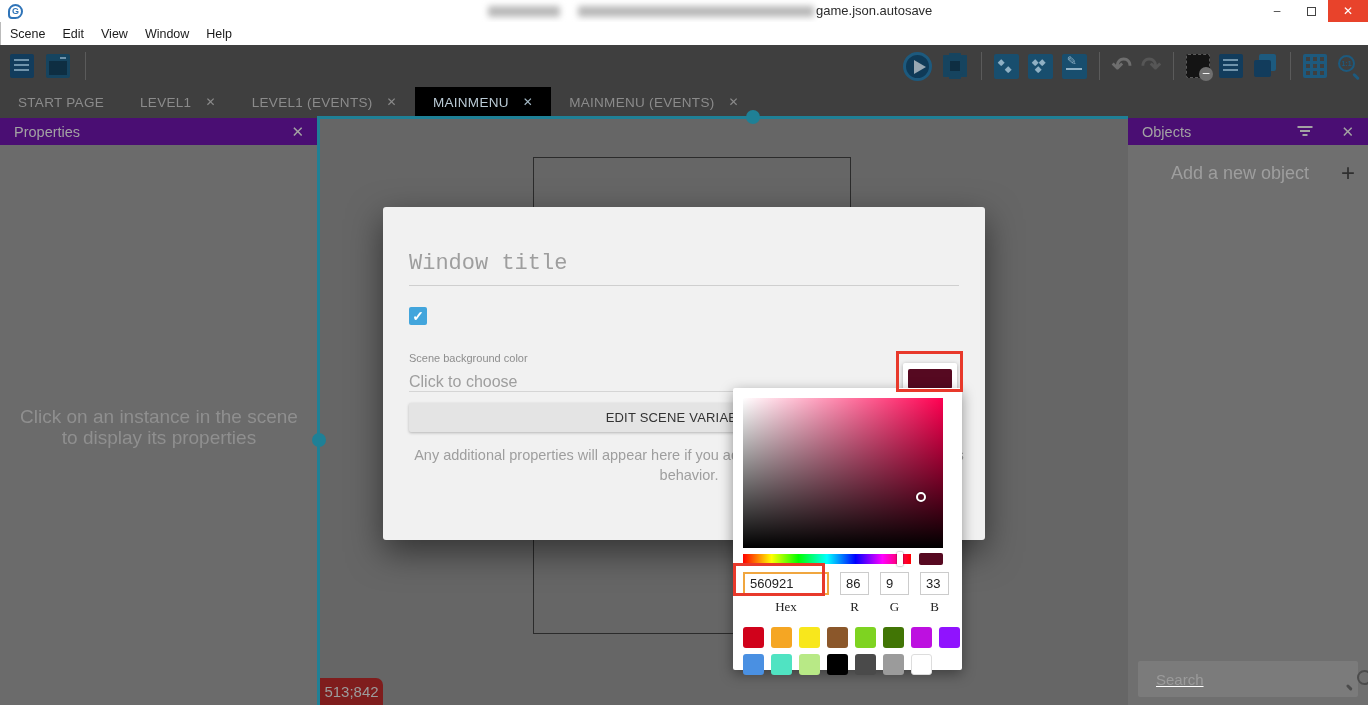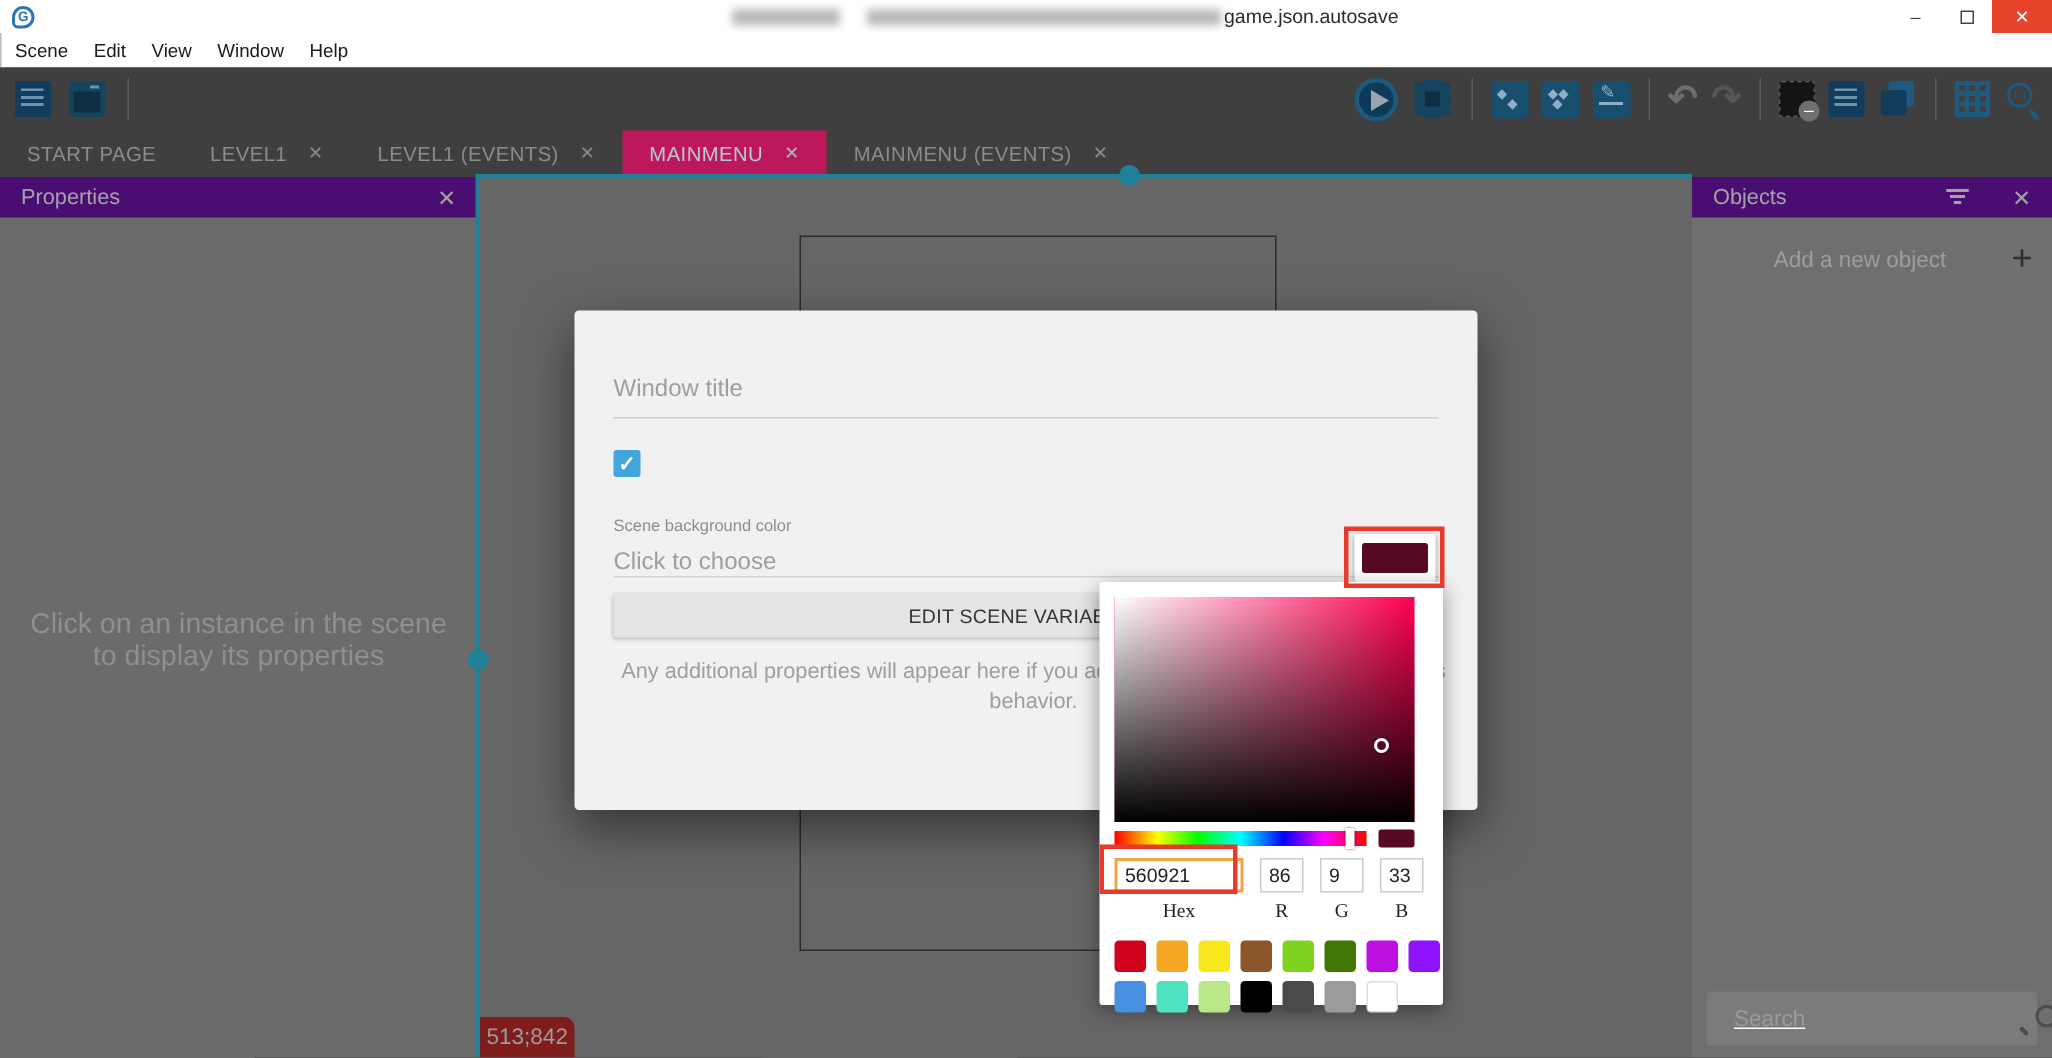--- a/index.html
+++ b/index.html
@@ -52,57 +52,57 @@
      background:repeating-linear-gradient(to right, #1d5a7e 0 3px, transparent 3px 7px),
                 repeating-linear-gradient(to bottom, #1d5a7e 0 3px, transparent 3px 7px); }
   .zoom11-icon { position:relative; width:26px; height:26px; }
   .zoom11-icon .lens { position:absolute; left:2px; top:2px; width:17px; height:17px; border:2.5px solid #1d5a7e; border-radius:50%; color:#1d5a7e; font-size:7px; font-weight:bold; display:flex; align-items:center; justify-content:center; }
   .zoom11-icon .handle { position:absolute; right:2px; bottom:1px; width:8px; height:3px; background:#1d5a7e; transform:rotate(45deg); border-radius:2px; }
 
   
   .tabbar { position:absolute; left:0; top:87px; width:1368px; height:30px; background:#3f3f3f; display:flex; align-items:stretch; }
   .tab { display:flex; align-items:center; gap:14px; padding:0 18px; font-size:13.5px; color:#8b8b8b; letter-spacing:.3px; }
   .tab .x { font-size:12px; color:#8b8b8b; }
-  .tab.active { background:#be185d; color:#b9c9d4;justify-content:space-between; }
+  .tab.active { background:#000000; color:#b9c9d4;justify-content:space-between; }
   .tab.active .x { color:#a5bac6; }
 
   
   .panel-hdr { height:27px; background:#4a0e73; display:flex; align-items:center; color:#a3a3a3; font-size:14.5px; }
   .panel-left { position:absolute; left:0; top:118px; width:318px; height:587px; background:#6b6b6b; }
   .panel-left .panel-hdr { padding:0 14px; }
   .hdr-x { margin-left:auto; font-size:15px; color:#a3a3a3; }
   .props-empty { position:absolute; left:16px; top:288px; width:286px; text-align:center; font-size:19px; line-height:21px; color:#8f8f8f; }
 
   .panel-right { position:absolute; left:1128px; top:118px; width:240px; height:587px; background:#6f6f6f; }
   .panel-right .panel-hdr { padding:0 14px; gap:28px; }
   .filter-icon { margin-left:auto; width:16px; height:12px; position:relative; }
   .filter-icon i { position:absolute; left:50%; transform:translateX(-50%); height:2px; background:#a3a3a3; }
   .filter-icon i:nth-child(1){ top:0; width:15px; } .filter-icon i:nth-child(2){ top:4px; width:10px; } .filter-icon i:nth-child(3){ top:8px; width:5px; }
   .add-row { display:flex; align-items:center; height:36px; margin-top:10px; }
-  .add-label { flex:1; text-align:center; color:#9e9e9e; font-size:15px; padding-left:24px; }
+  .add-label { flex:1; text-align:center; color:#9e9e9e; font-size:18px; padding-left:24px; }
   .plus-icon { width:40px; font-size:24px; color:#2f2f2f; text-align:center; font-weight:400; }
   .search-bar { position:absolute; left:10px; right:10px; bottom:8px; height:36px; background:#7b7b7b; border-radius:2px; display:flex; align-items:center; }
   .search-input { flex:1; border:none; outline:none; background:transparent; padding-left:18px; font-size:15px; color:#ffffff; font-family:"Liberation Sans",sans-serif;text-decoration:underline; }
   .search-input::placeholder { color:#9b9b9b; }
   .mag-icon { position:relative; width:22px; height:22px; margin-right:14px; }
   .mag-icon::before { content:""; position:absolute; left:2px; top:2px; width:11px; height:11px; border:2px solid #4c4c4c; border-radius:50%; }
   .mag-icon::after { content:""; position:absolute; right:2px; bottom:2px; width:7px; height:2.5px; background:#4c4c4c; transform:rotate(45deg); border-radius:2px; }
 
   
   .canvas { position:absolute; left:320px; top:118px; width:808px; height:587px; background:#666; overflow:hidden; }
   .game-frame { position:absolute; left:213px; top:39px; width:318px; height:477px; border:1px solid #2b2b2b; }
   .coord-badge { position:absolute; left:0; bottom:0; width:63px; height:27px; background:#7f1d1d; border-top-right-radius:7px; color:#9c9c9c; font-size:15px; display:flex; align-items:center; justify-content:center; }
   .split-h { position:absolute; left:320px; top:116px; width:808px; height:3px; background:#1f8096; }
   .split-v { position:absolute; left:317px; top:116px; width:3px; height:589px; background:#1f8096; }
   .split-dot { position:absolute; width:14px; height:14px; border-radius:50%; background:#1f8096; }
 
   
   .dialog { position:absolute; left:383px; top:207px; width:602px; height:333px; background:#f1f1f1; border-radius:3px; box-shadow:0 12px 34px rgba(0,0,0,.5); z-index:5; padding:0 26px; }
   .field-title { margin-top:44px; }
-  .field-title .ph { font-size:16px; color:#9e9e9e; }
+  .field-title .ph { font-size:22px; color:#9e9e9e;font-family:Liberation Mono, monospace; }
   .field-title .ul { margin-top:9px; border-bottom:1px solid #cfcfcf; }
   .check-row { margin-top:21px; display:flex; align-items:center; gap:13px; }
   .checkbox { width:18px; height:18px; background:#42a5dc; border-radius:2px; color:#fff; font-size:14px; line-height:18px; text-align:center; font-weight:bold; }
   .check-label { font-size:15px; color:#2b2b2b; }
   .bg-label { margin-top:27px; font-size:11px; color:#8d8d8d; }
   .bg-value-row { position:relative; margin-top:9px; border-bottom:1px solid #d5d5d5; padding-bottom:0; }
   .bg-value { font-size:16px; color:#9e9e9e; }
   .swatch-btn { position:absolute; right:2px; top:-10px; width:54px; height:32px; background:#fff; border-radius:2px; box-shadow:0 1px 4px rgba(0,0,0,.3); display:flex; align-items:center; justify-content:center; }
   .swatch-inner { width:44px; height:20px; border-radius:2px; }
   .edit-vars-btn { margin-top:11px; width:100%; height:29px; background:#e4e4e4; border:none; border-radius:2px; box-shadow:0 1px 3px rgba(0,0,0,.25); font-size:13px; color:#333; letter-spacing:.2px; font-family:"Liberation Sans",sans-serif; }

